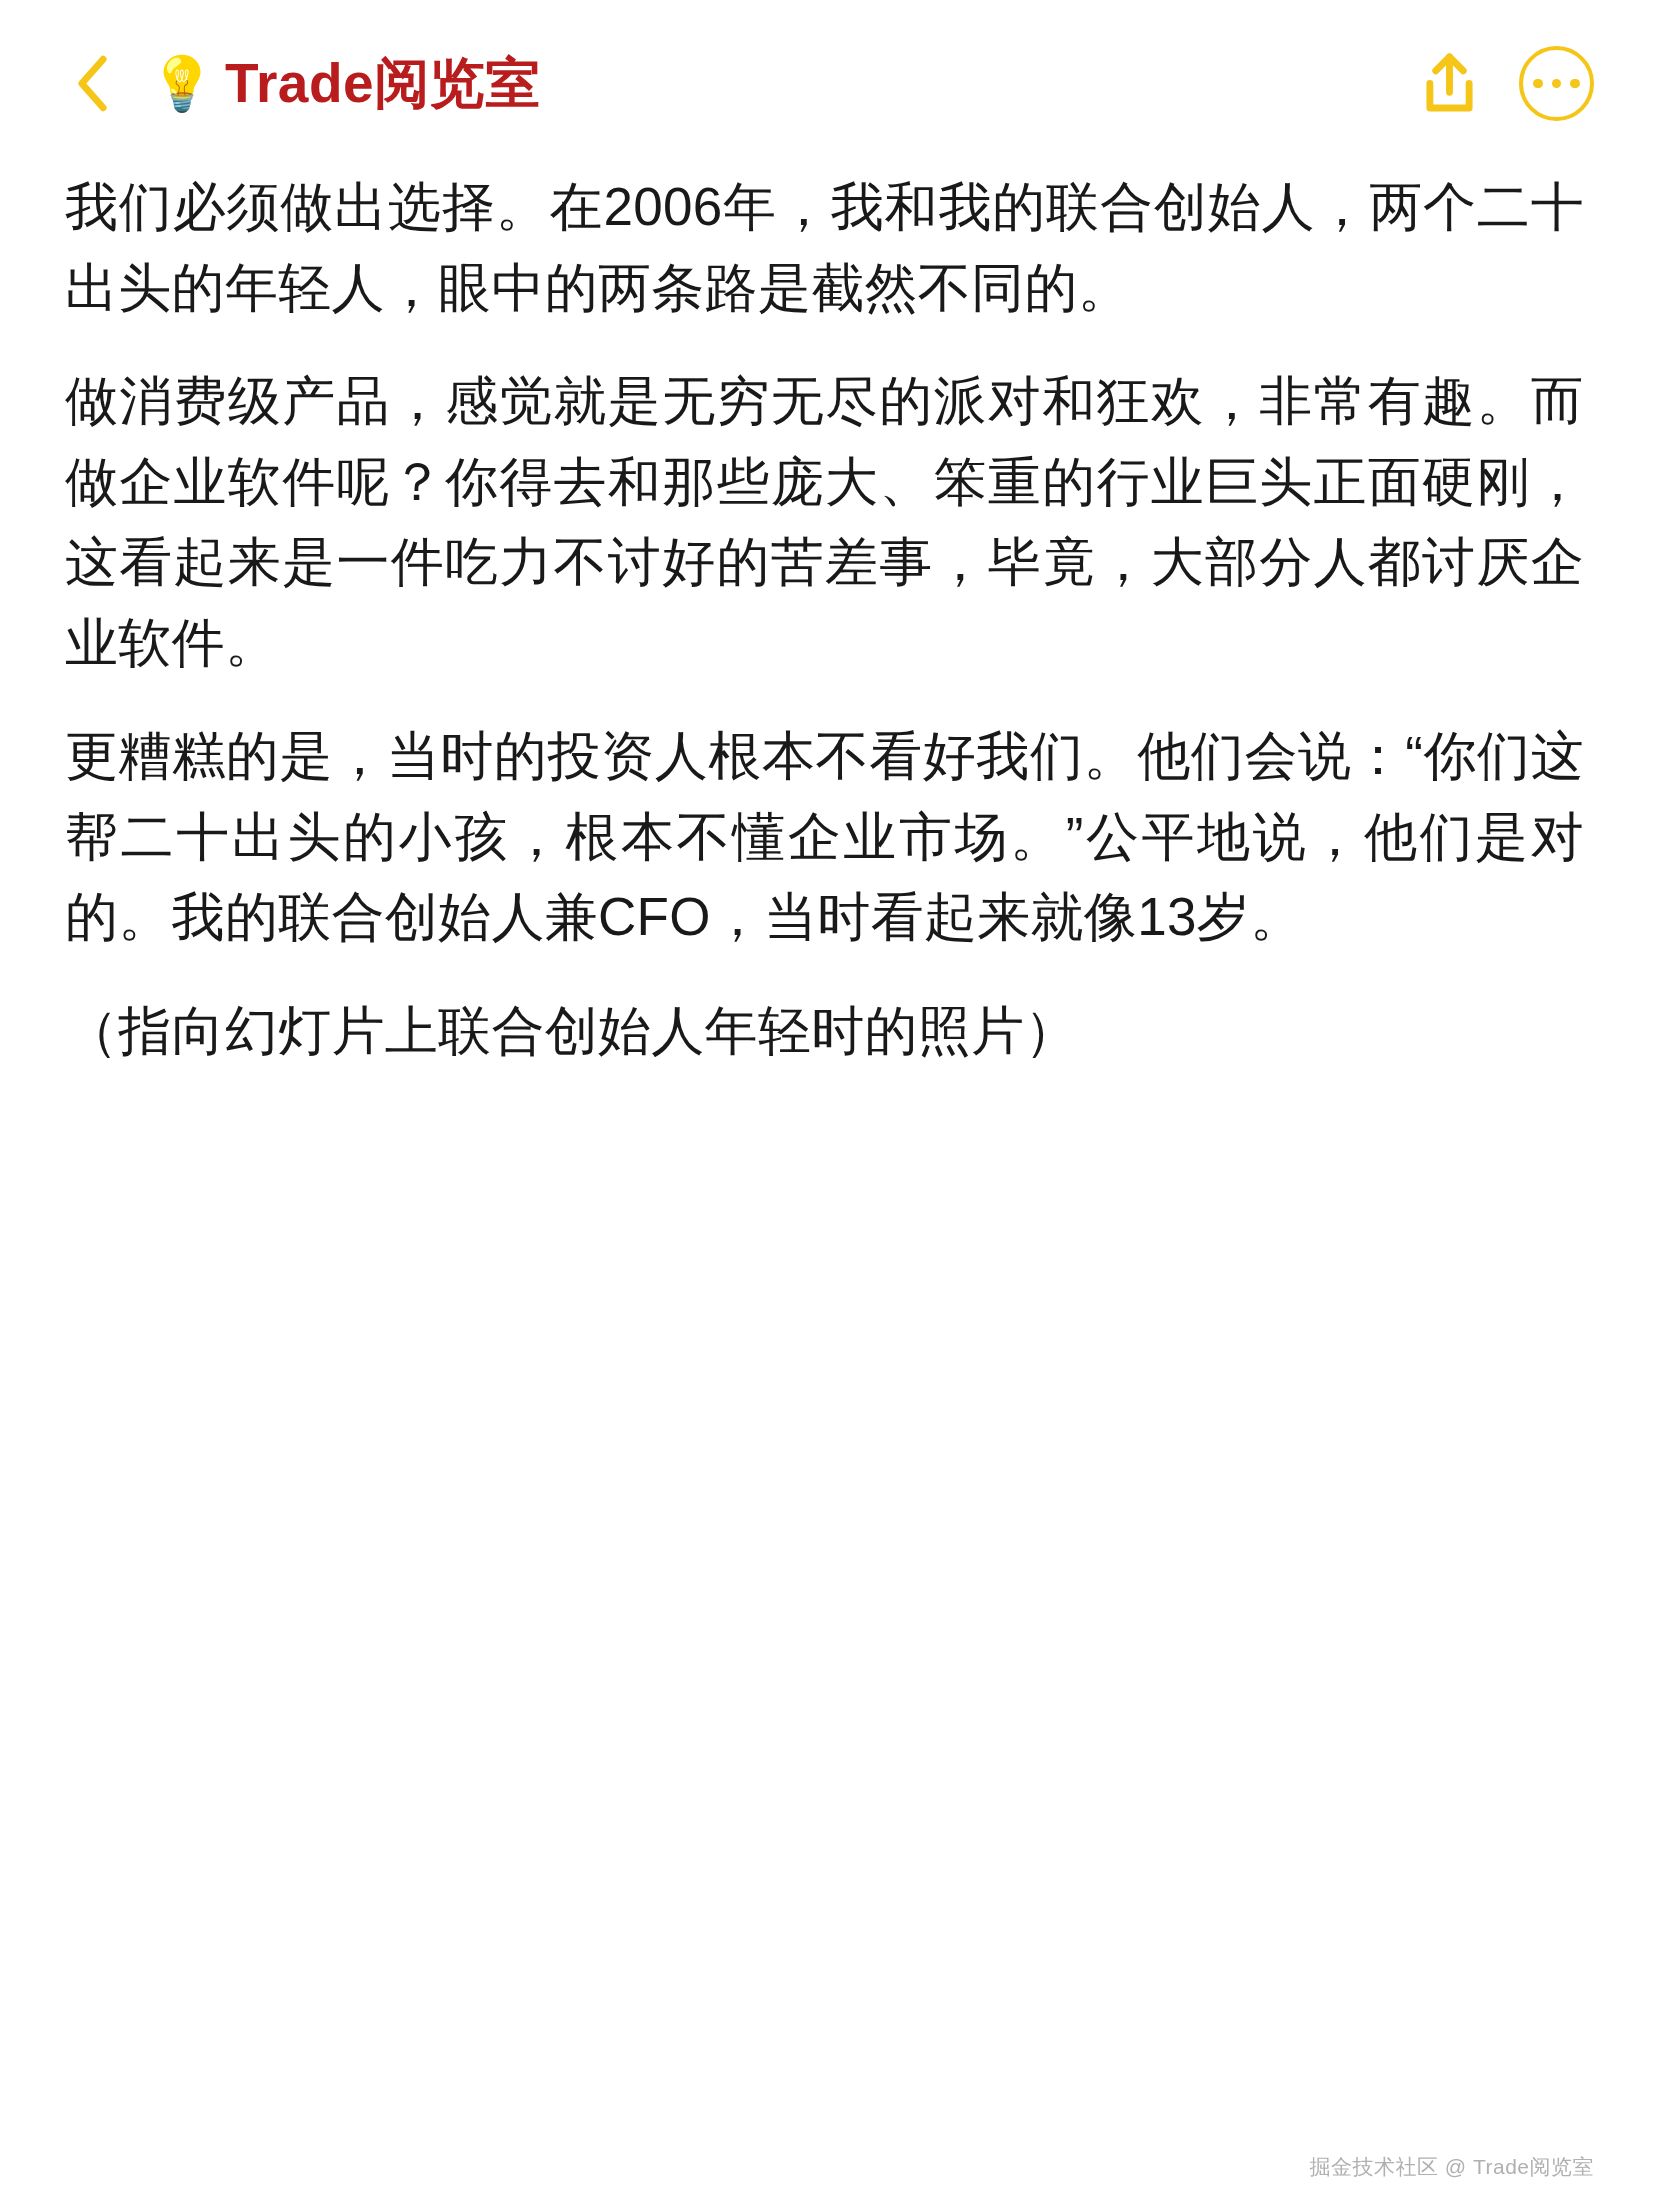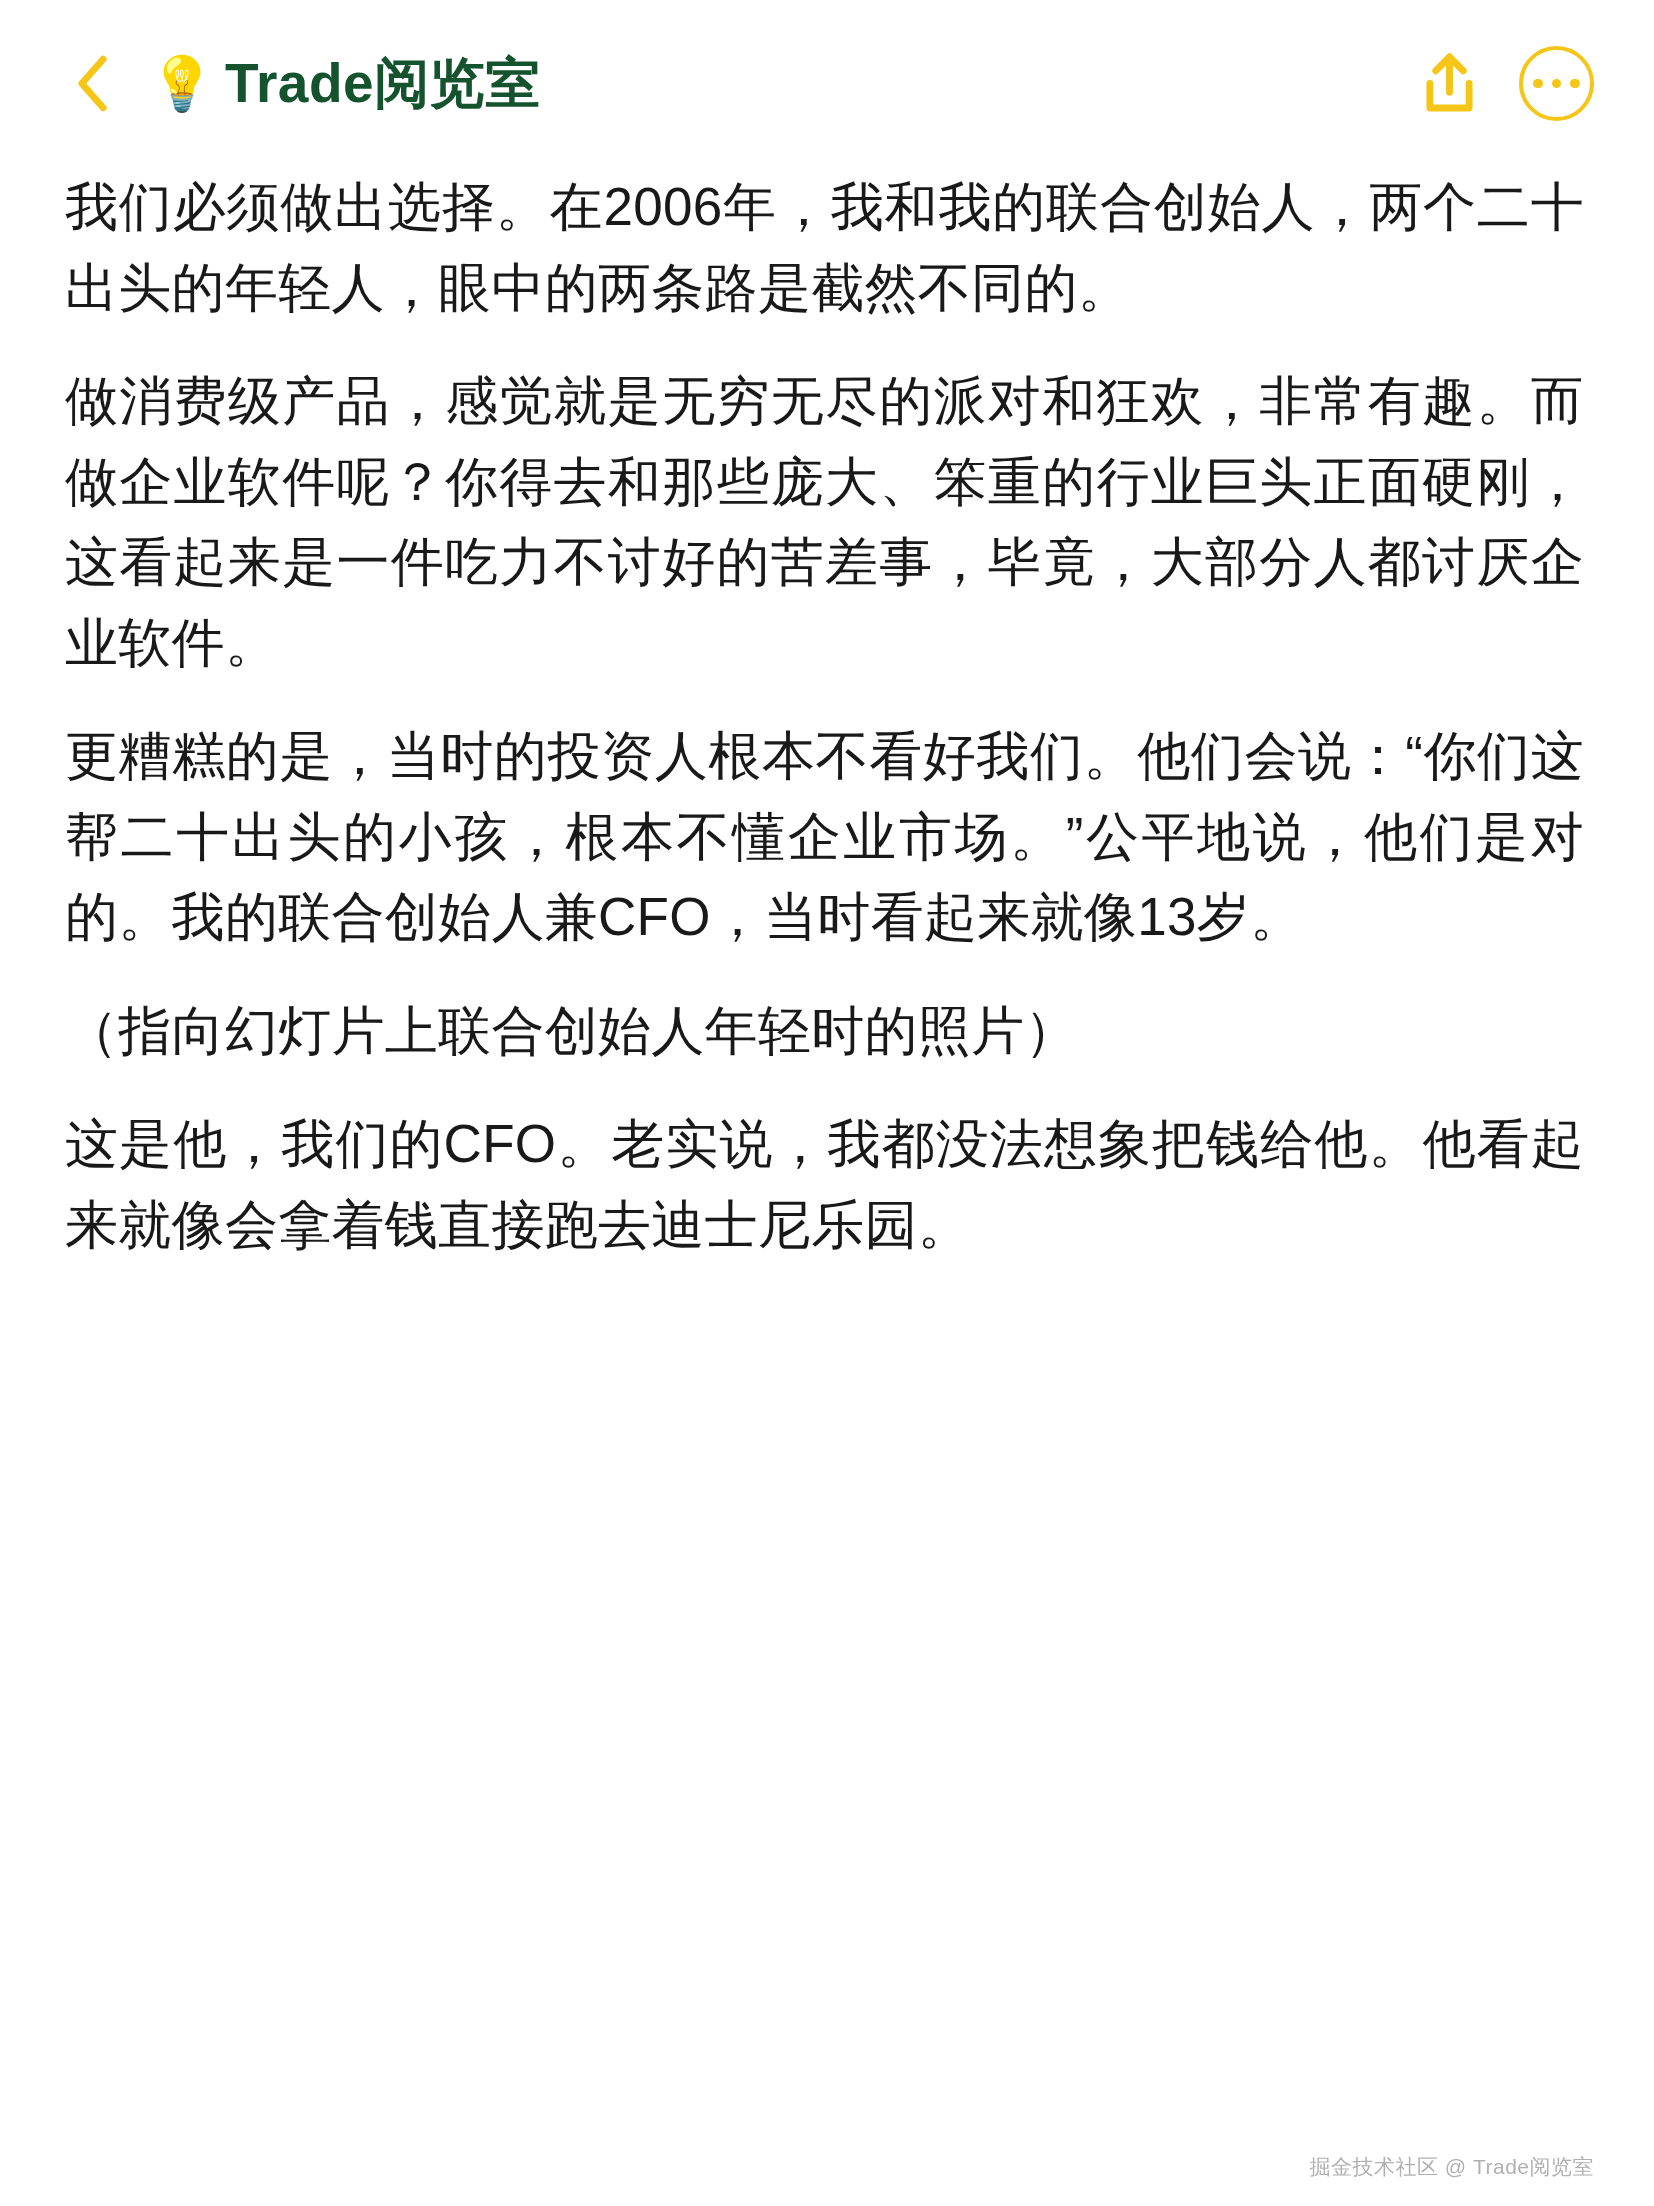--- a/index.html
+++ b/index.html
@@ -50,21 +50,21 @@
     min-width: 0;
   }
   .bulb {
     font-size: 53px;
     line-height: 1;
     margin-right: 9.9px;
   }
   .title-text {
     font-size: 55px;
     font-weight: 700;
-    color: #14532d;
+    color: #b91c1c;
     letter-spacing: 0.5px;
     white-space: nowrap;
   }
 
   .header-actions {
     display: flex;
     align-items: center;
     gap: 39px;
     flex: 0 0 auto;
   }
@@ -158,19 +158,18 @@
       </div>
     </div>
 
   </div>
 
   <div class="article">
     <p class="para">我们必须做出选择。在2006年，我和我的联合创始人，两个二十出头的年轻人，眼中的两条路是截然不同的。</p>
     <p class="para">做消费级产品，感觉就是无穷无尽的派对和狂欢，非常有趣。而做企业软件呢？你得去和那些庞大、笨重的行业巨头正面硬刚，这看起来是一件吃力不讨好的苦差事，毕竟，大部分人都讨厌企业软件。</p>
     <p class="para">更糟糕的是，当时的投资人根本不看好我们。他们会说：“你们这帮二十出头的小孩，根本不懂企业市场。”公平地说，他们是对的。我的联合创始人兼CFO，当时看起来就像13岁。</p>
     <p class="para indent">（指向幻灯片上联合创始人年轻时的照片）</p>
-    <p class="para">这是他，我们的CFO。老实说，我都没法想象把钱给他。他看起来就像会拿着钱直接跑去迪士尼乐园。</p>
   </div>
 
   <div class="watermark">掘金技术社区 @ Trade阅览室</div>
 
 </div>
 
 
 </body></html>

